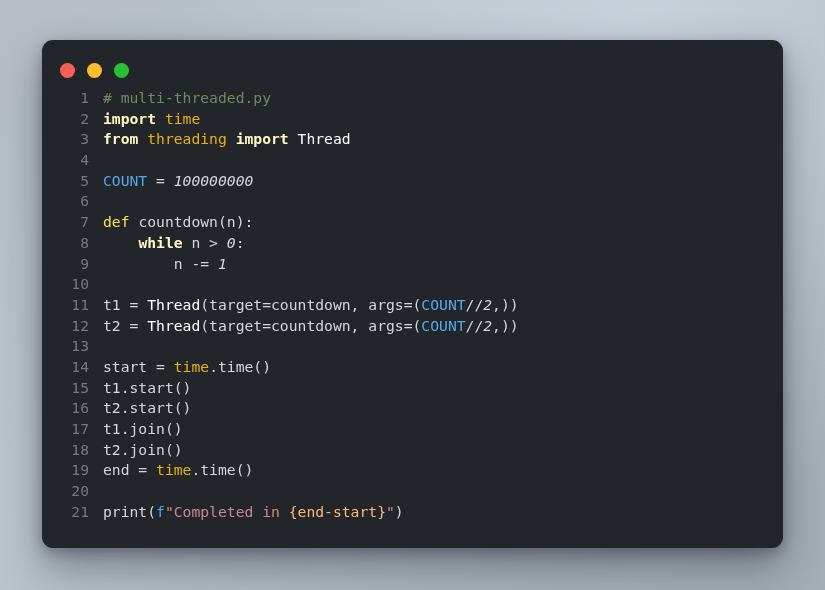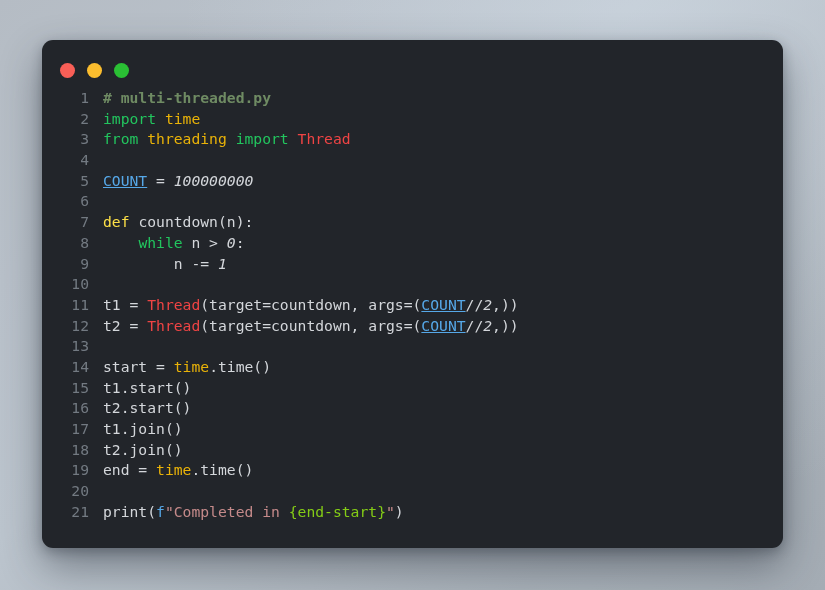--- a/index.html
+++ b/index.html
@@ -95,32 +95,32 @@
     user-select: none;
     padding-right: 0px;
   }
   .code-line {
     padding-left: 14px;
     color: #d4d7db;
     flex: 1;
   }
 
   
-  .t-comment  { color: #6f8b63; font-weight: bold; }
-  .t-kw       { color: #22c55e; }
+  .t-comment  { color: #6f8b63; }
+  .t-kw       { color: #fef9c3; font-weight: bold; }
   .t-mod      { color: #eab308; }
-  .t-class    { color: #ef4444; text-align: right; }
-  .t-const    { color: #56a8e8; text-decoration: underline; }
+  .t-class    { color: #ffffff; text-align: right; }
+  .t-const    { color: #56a8e8; }
   .t-def      { color: #fde047; }
   .t-num      { color: #d4d7db; font-style: italic; }
   .t-plain    { color: #d4d7db; }
   .t-func     { color: #d4d7db; }
   .t-str      { color: #c58a8a; }
   .t-fprefix  { color: #56a8e8; }
-  .t-interp   { color: #84cc16; }
+  .t-interp   { color: #fdba74; }
   .t-op       { color: #d4d7db; }
 </style>
 </head>
 <body>
 
 <div id="desktop">
 
   <div class="code-window">
 
     <div class="titlebar">

